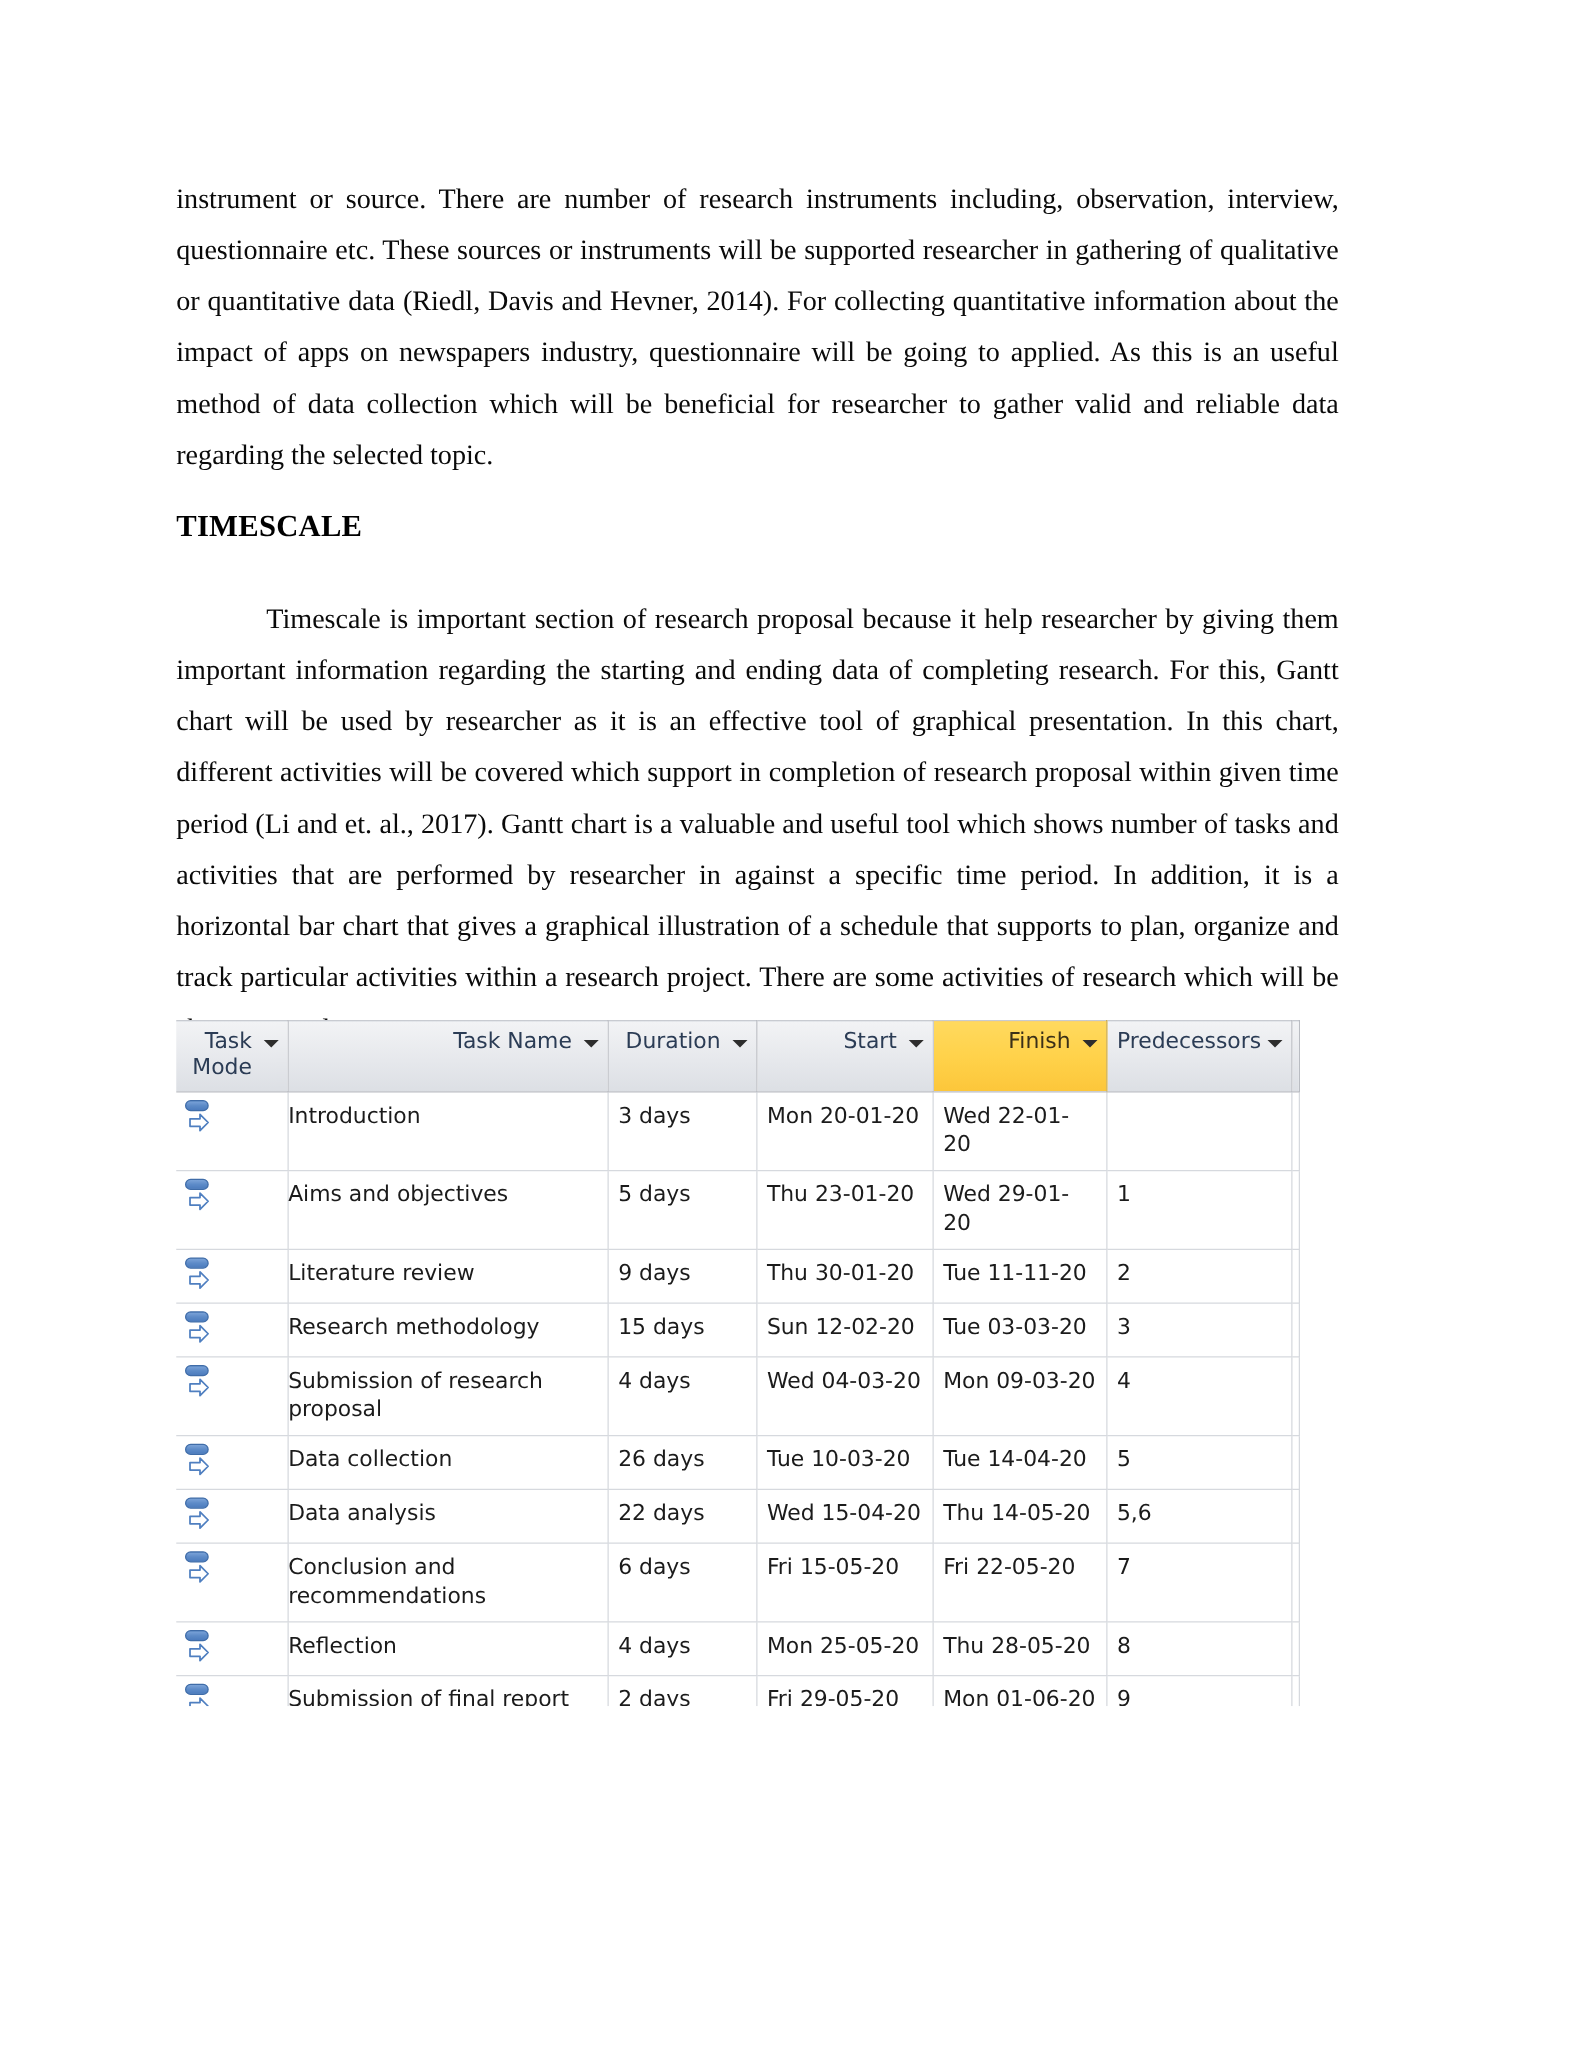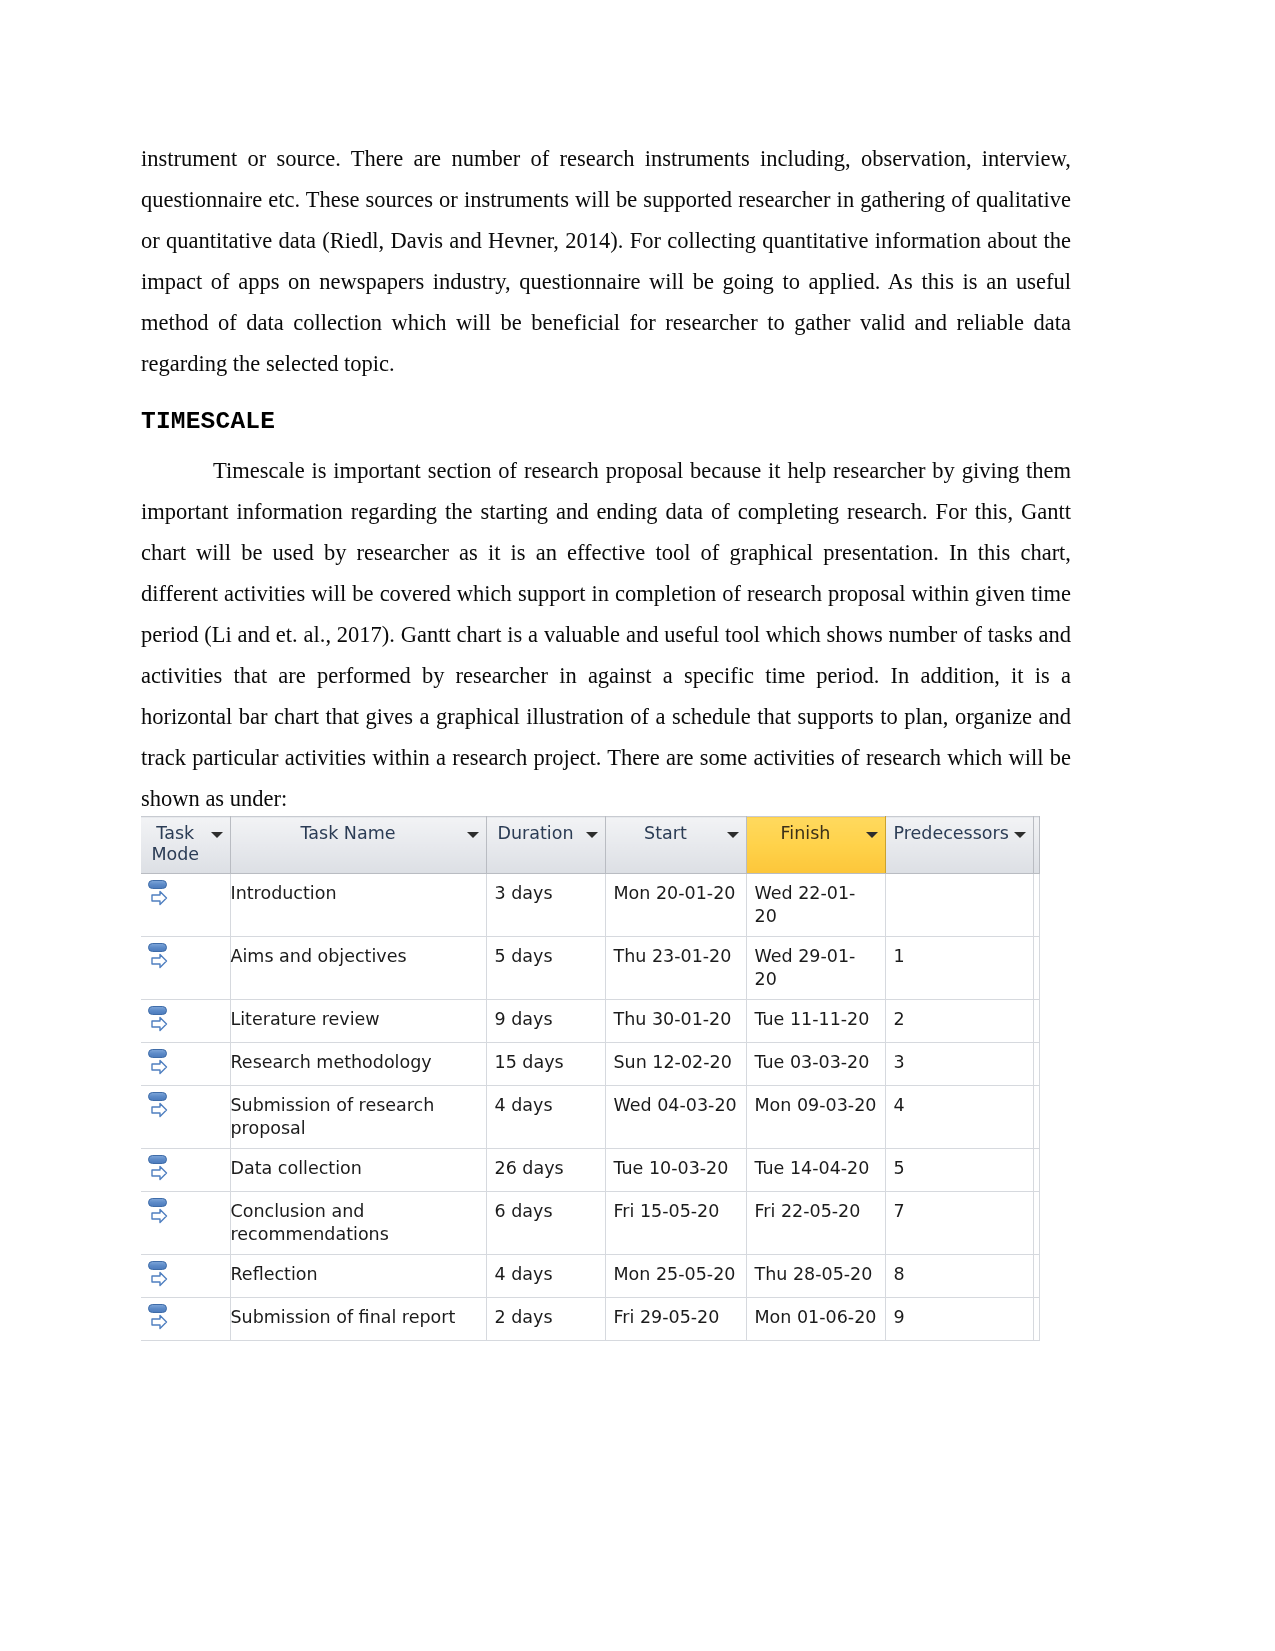--- a/index.html
+++ b/index.html
@@ -31,25 +31,25 @@
     line-height: 41px;
     text-align: justify;
     text-justify: inter-word;
     margin: 0 0 0 0;
     color: #0a0a0a;
   }
   p.body-para.indent {
     text-indent: 72px;
   }
   h2.section-heading {
-    font-family: Liberation Mono, monospace;
+    font-family: Liberation Serif, serif;
     font-size: 24.5px;
     font-weight: bold;
     line-height: 41px;
-    margin: 17px 0 8px 0;
+    margin: 17px 0 32px 0;
     letter-spacing: 0.2px;
     color: #000000;
   }
 
   
   .project-table-wrap {
     position: absolute;
     left: 141px;
     top: 816px;
     width: 898px;
@@ -70,21 +70,21 @@
   table.project-table col.c-finish { width: 139px; }
   table.project-table col.c-pred   { width: 148px; }
   table.project-table col.c-extra  { width: 6px; }
 
   table.project-table thead th {
     background: linear-gradient(to bottom, #f2f3f5 0%, #e6e8ec 55%, #dcdfe4 100%);
     border-right: 1px solid #b9bcc2;
     border-bottom: 1px solid #b9bcc2;
     border-top: 1px solid #c8cbd1;
     padding: 6px 8px 8px 8px;
-    text-align: center;
+    text-align: right;
     vertical-align: top;
     font-weight: normal;
     color: #2b3c55;
     font-size: 17.5px;
     height: 46px;
     position: relative;
     box-sizing: border-box;
   }
   table.project-table thead th.hl {
     background: linear-gradient(to bottom, #ffd95e 0%, #ffd24a 50%, #fcc63a 100%);
@@ -327,20 +327,36 @@
           </tr>
           <tr>
             <td class="cell-mode">
               <span class="taskmode-icon">
                 <span class="pill"></span>
                 <svg class="arrow-svg" width="17" height="16" viewBox="0 0 17 16">
                   <path d="M1 5 H9 V1.5 L15.5 8 L9 14.5 V11 H1 Z" fill="#ffffff" stroke="#4f7fc0" stroke-width="1.4" stroke-linejoin="round"></path>
                 </svg>
               </span>
             </td>
+            <td class="cell-name">Data analysis</td>
+            <td>22 days</td>
+            <td>Wed 15-04-20</td>
+            <td>Thu 14-05-20</td>
+            <td>5,6</td>
+            <td></td>
+          </tr>
+          <tr>
+            <td class="cell-mode">
+              <span class="taskmode-icon">
+                <span class="pill"></span>
+                <svg class="arrow-svg" width="17" height="16" viewBox="0 0 17 16">
+                  <path d="M1 5 H9 V1.5 L15.5 8 L9 14.5 V11 H1 Z" fill="#ffffff" stroke="#4f7fc0" stroke-width="1.4" stroke-linejoin="round"></path>
+                </svg>
+              </span>
+            </td>
             <td class="cell-name">Conclusion and recommendations</td>
             <td>6 days</td>
             <td>Fri 15-05-20</td>
             <td>Fri 22-05-20</td>
             <td>7</td>
             <td></td>
           </tr>
           <tr>
             <td class="cell-mode">
               <span class="taskmode-icon">

